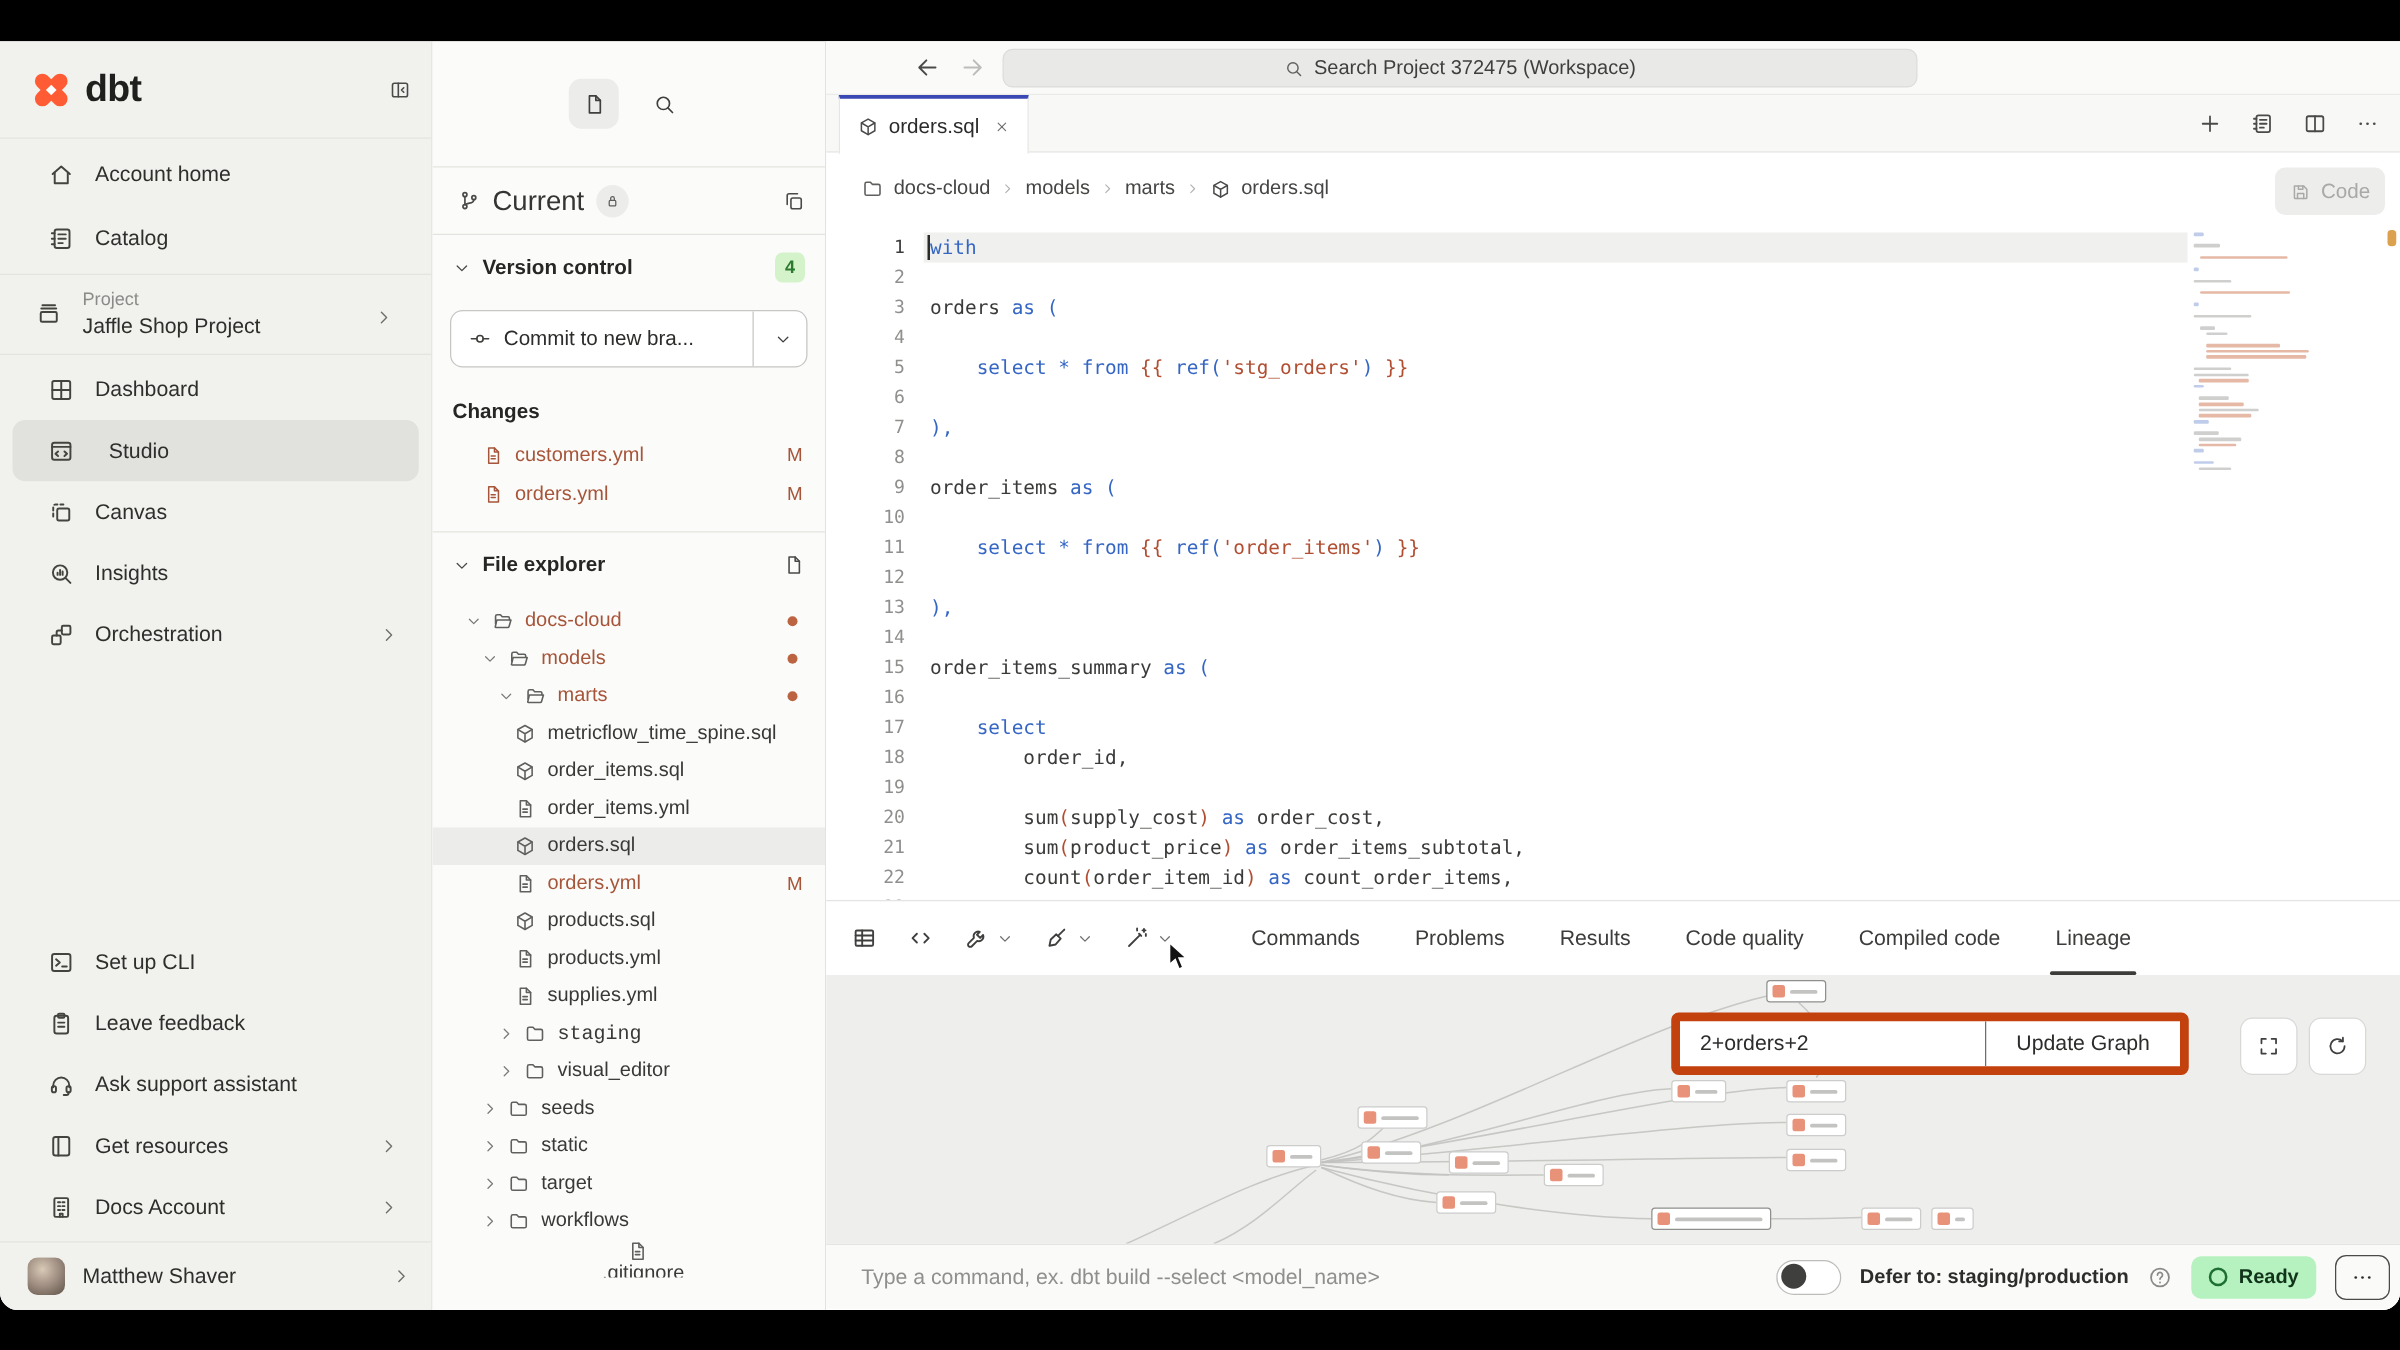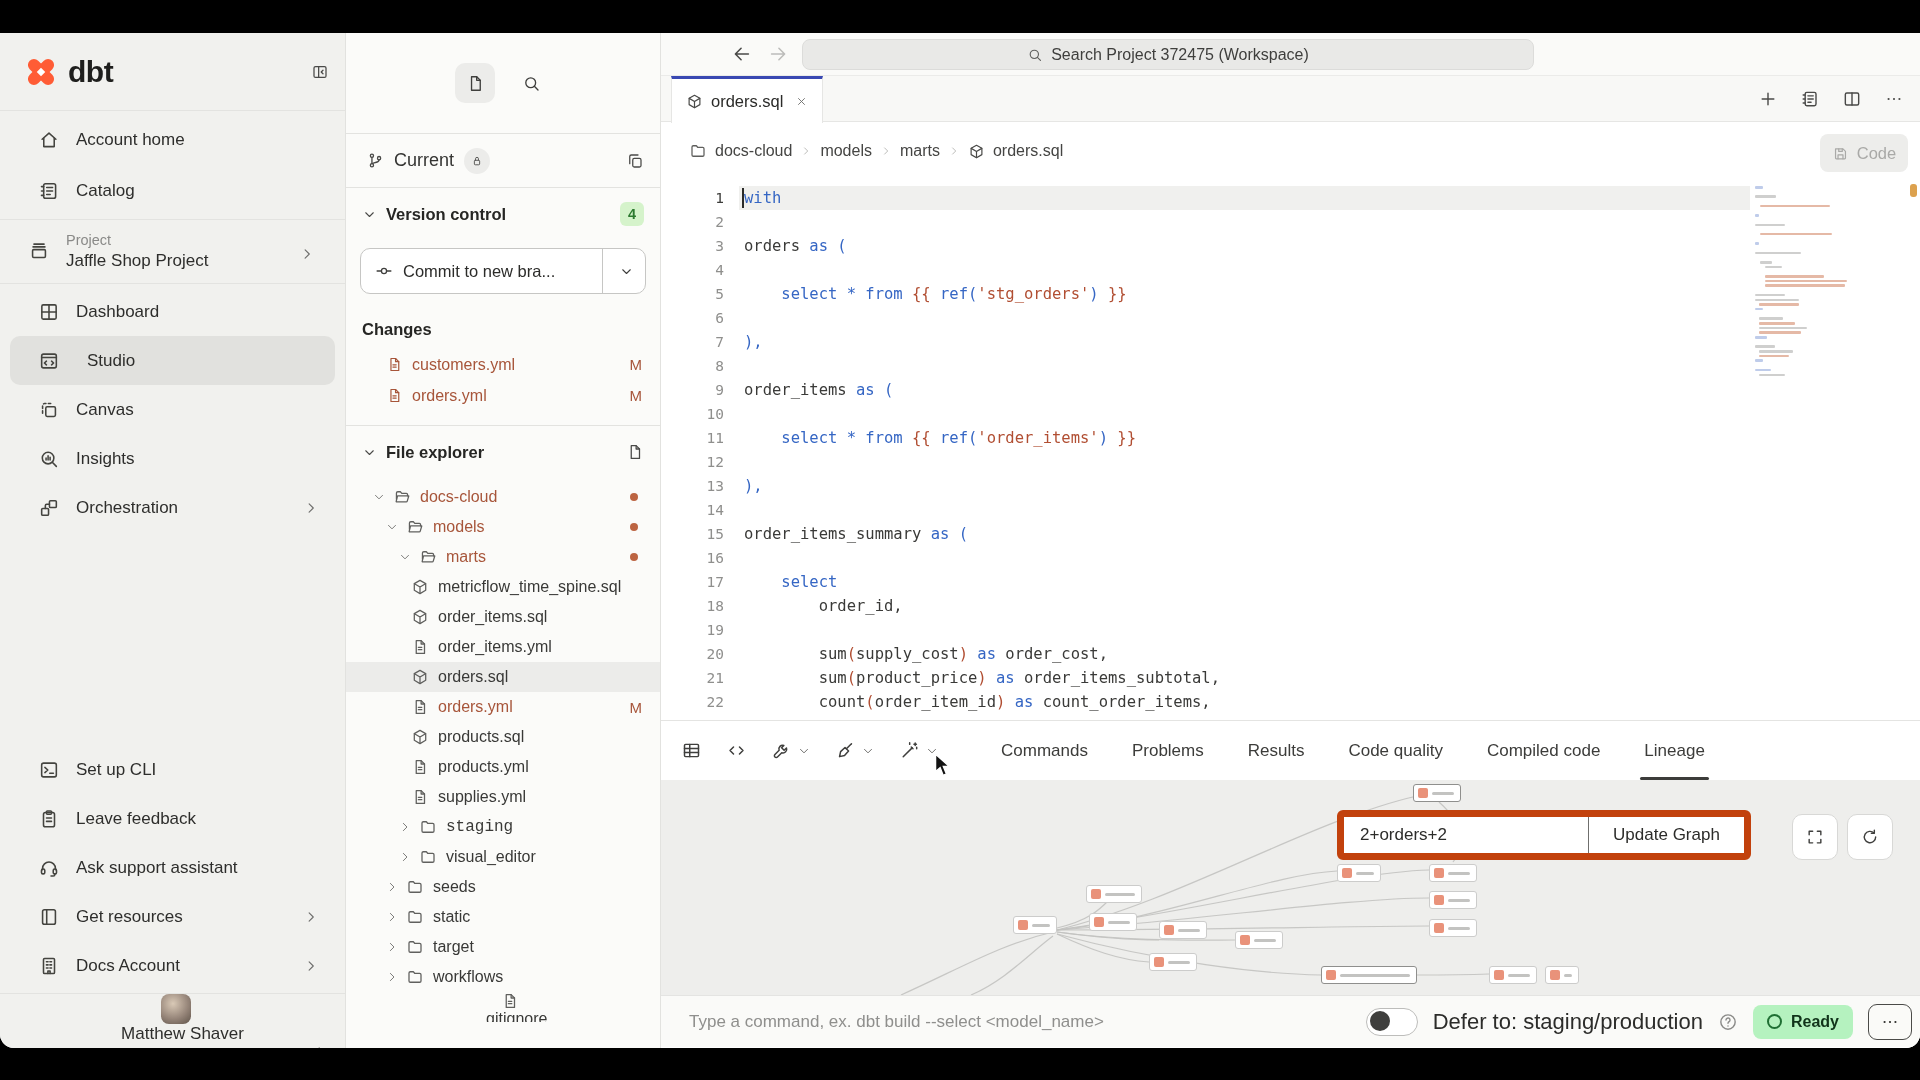--- a/index.html
+++ b/index.html
@@ -33,39 +33,39 @@
   .nav-sec.top .nav-item { height:51px; }
   .nav-item .ic { width:22px; height:22px; color:#44443f; margin-right:16px; }
   .nav-item .chev { margin-left:auto; width:16px; height:16px; color:#6e6e6c; margin-right:2px; }
   .nav-item.active { background:#e1e1de;gap:11px; }
   .nav-proj { display:flex; align-items:flex-start; padding:12px 14px 12px 28px; }
   .nav-proj .ic { width:22px; height:22px; color:#44443f; margin-right:16px; margin-top:8px; }
   .proj-label { font-size:14.5px; color:#8a8a88; margin-bottom:3px; }
   .proj-name { font-size:17px; color:#2e2e2c; }
   .nav-proj .chev { margin-left:auto; width:16px; height:16px; color:#6e6e6c; margin-top:14px; }
   .nav-spacer { flex:1; }
-  .nav-user { height:54px; display:flex; align-items:center; padding:0 16px 0 22px;flex-direction:column; }
+  .nav-user { height:54px; display:flex; align-items:center; padding:0 16px 0 22px; }
   .avatar { width:30px; height:30px; border-radius:8px; flex:none;
             background:radial-gradient(circle at 40% 32%, #d9c9b6, #97867а 55%, #6a5c50);
             background-color:#9a8a7a;
             background-image:radial-gradient(circle at 40% 32%, #d9c9b6, #97867a 55%, #5e5248); }
   .nav-user .uname { font-size:17px; margin-left:14px; }
   .nav-user .chev { margin-left:auto; width:16px; height:16px; color:#6e6e6c; }
 
   
   .panel { width:315px; flex:none; background:#fbfbf9; border-right:1px solid #e2e2df;
            display:flex; flex-direction:column; overflow:hidden; }
   .panel-top { height:100px; display:flex; align-items:center; justify-content:center; gap:16px; }
   .ptool { width:40px; height:40px; border-radius:10px; display:flex; align-items:center;
            justify-content:center; color:#3f3f3d; }
   .ptool.active { background:#ececea; }
   .ptool .ic { width:19px; height:19px; }
   .cur-row { height:53px; display:flex; align-items:center; padding:0 16px 0 20px; }
   .cur-row .ic.branch { width:19px; height:19px; color:#4a4a48; }
-  .cur-label { font-size:18px; margin:0 10px 0 9px; color:#35353 3; color:#353533; }
+  .cur-label { font-size:22px; margin:0 10px 0 9px; color:#35353 3; color:#353533; }
   .lock-chip { width:26px; height:26px; border-radius:50%; background:#ececea; display:flex;
                align-items:center; justify-content:center; color:#5c5c5a; }
   .lock-chip .ic { width:14px; height:14px; }
   .cur-row .copy { margin-left:auto; width:18px; height:18px; color:#4a4a48; }
   .sec-header { height:52px; display:flex; align-items:center; padding:0 16px; }
   .sec-header .ic.chev { width:15px; height:15px; color:#4a4a48; margin-right:9px; }
   .sec-title { font-size:16.5px; font-weight:bold; color:#262624; }
   .vc-badge { margin-left:auto; min-width:24px; height:24px; border-radius:6px; background:#d5f3cb;
               color:#2c7a2f; font-size:14.5px; font-weight:bold; display:flex; align-items:center;
               justify-content:center; padding:0 6px; }
@@ -173,21 +173,21 @@
   .sq-btn.fs { left:1131px; } .sq-btn.rf { left:1186px; }
 
   .statusbar { height:52px; border-top:1px solid #e4e4e2; background:#fafaf8; display:flex;
                align-items:center; padding:0 8px 0 28px; flex:none; }
   .cmd-placeholder { font-size:17px; color:#8f8f8d; }
   .sb-right { margin-left:auto; display:flex; align-items:center; gap:15px; }
   .toggle { width:52px; height:28px; border-radius:14px; background:#fff; border:1.5px solid #bdbdbb;
             position:relative; }
   .toggle .knob { position:absolute; left:3px; top:2.5px; width:20px; height:20px; border-radius:50%;
                   background:#3f3f3d; }
-  .defer { font-size:22px; font-weight:400; color:#2c2c2a; }
+  .defer { font-size:16px; font-weight:700; color:#2c2c2a; }
   .help { width:20px; height:20px; color:#8a8a88; }
   .ready { height:34px; border-radius:8px; background:#b5f2bf; display:flex; align-items:center;
            gap:9px; padding:0 14px; }
   .ready .ring { width:15px; height:15px; border-radius:50%; border:2px solid #1f6f33; }
   .ready .rlabel { font-size:16px; font-weight:bold; color:#11331a; }
   .dots-btn { width:44px; height:36px; border:1.5px solid #4a4a48; border-radius:9px; display:flex;
               align-items:center; justify-content:center; color:#2c2c2a; }
   .dots-btn .ic { width:20px; height:20px; }
 
   .cursor { position:absolute; left:933px; top:753px; z-index:50; width:22px; height:24px; }

